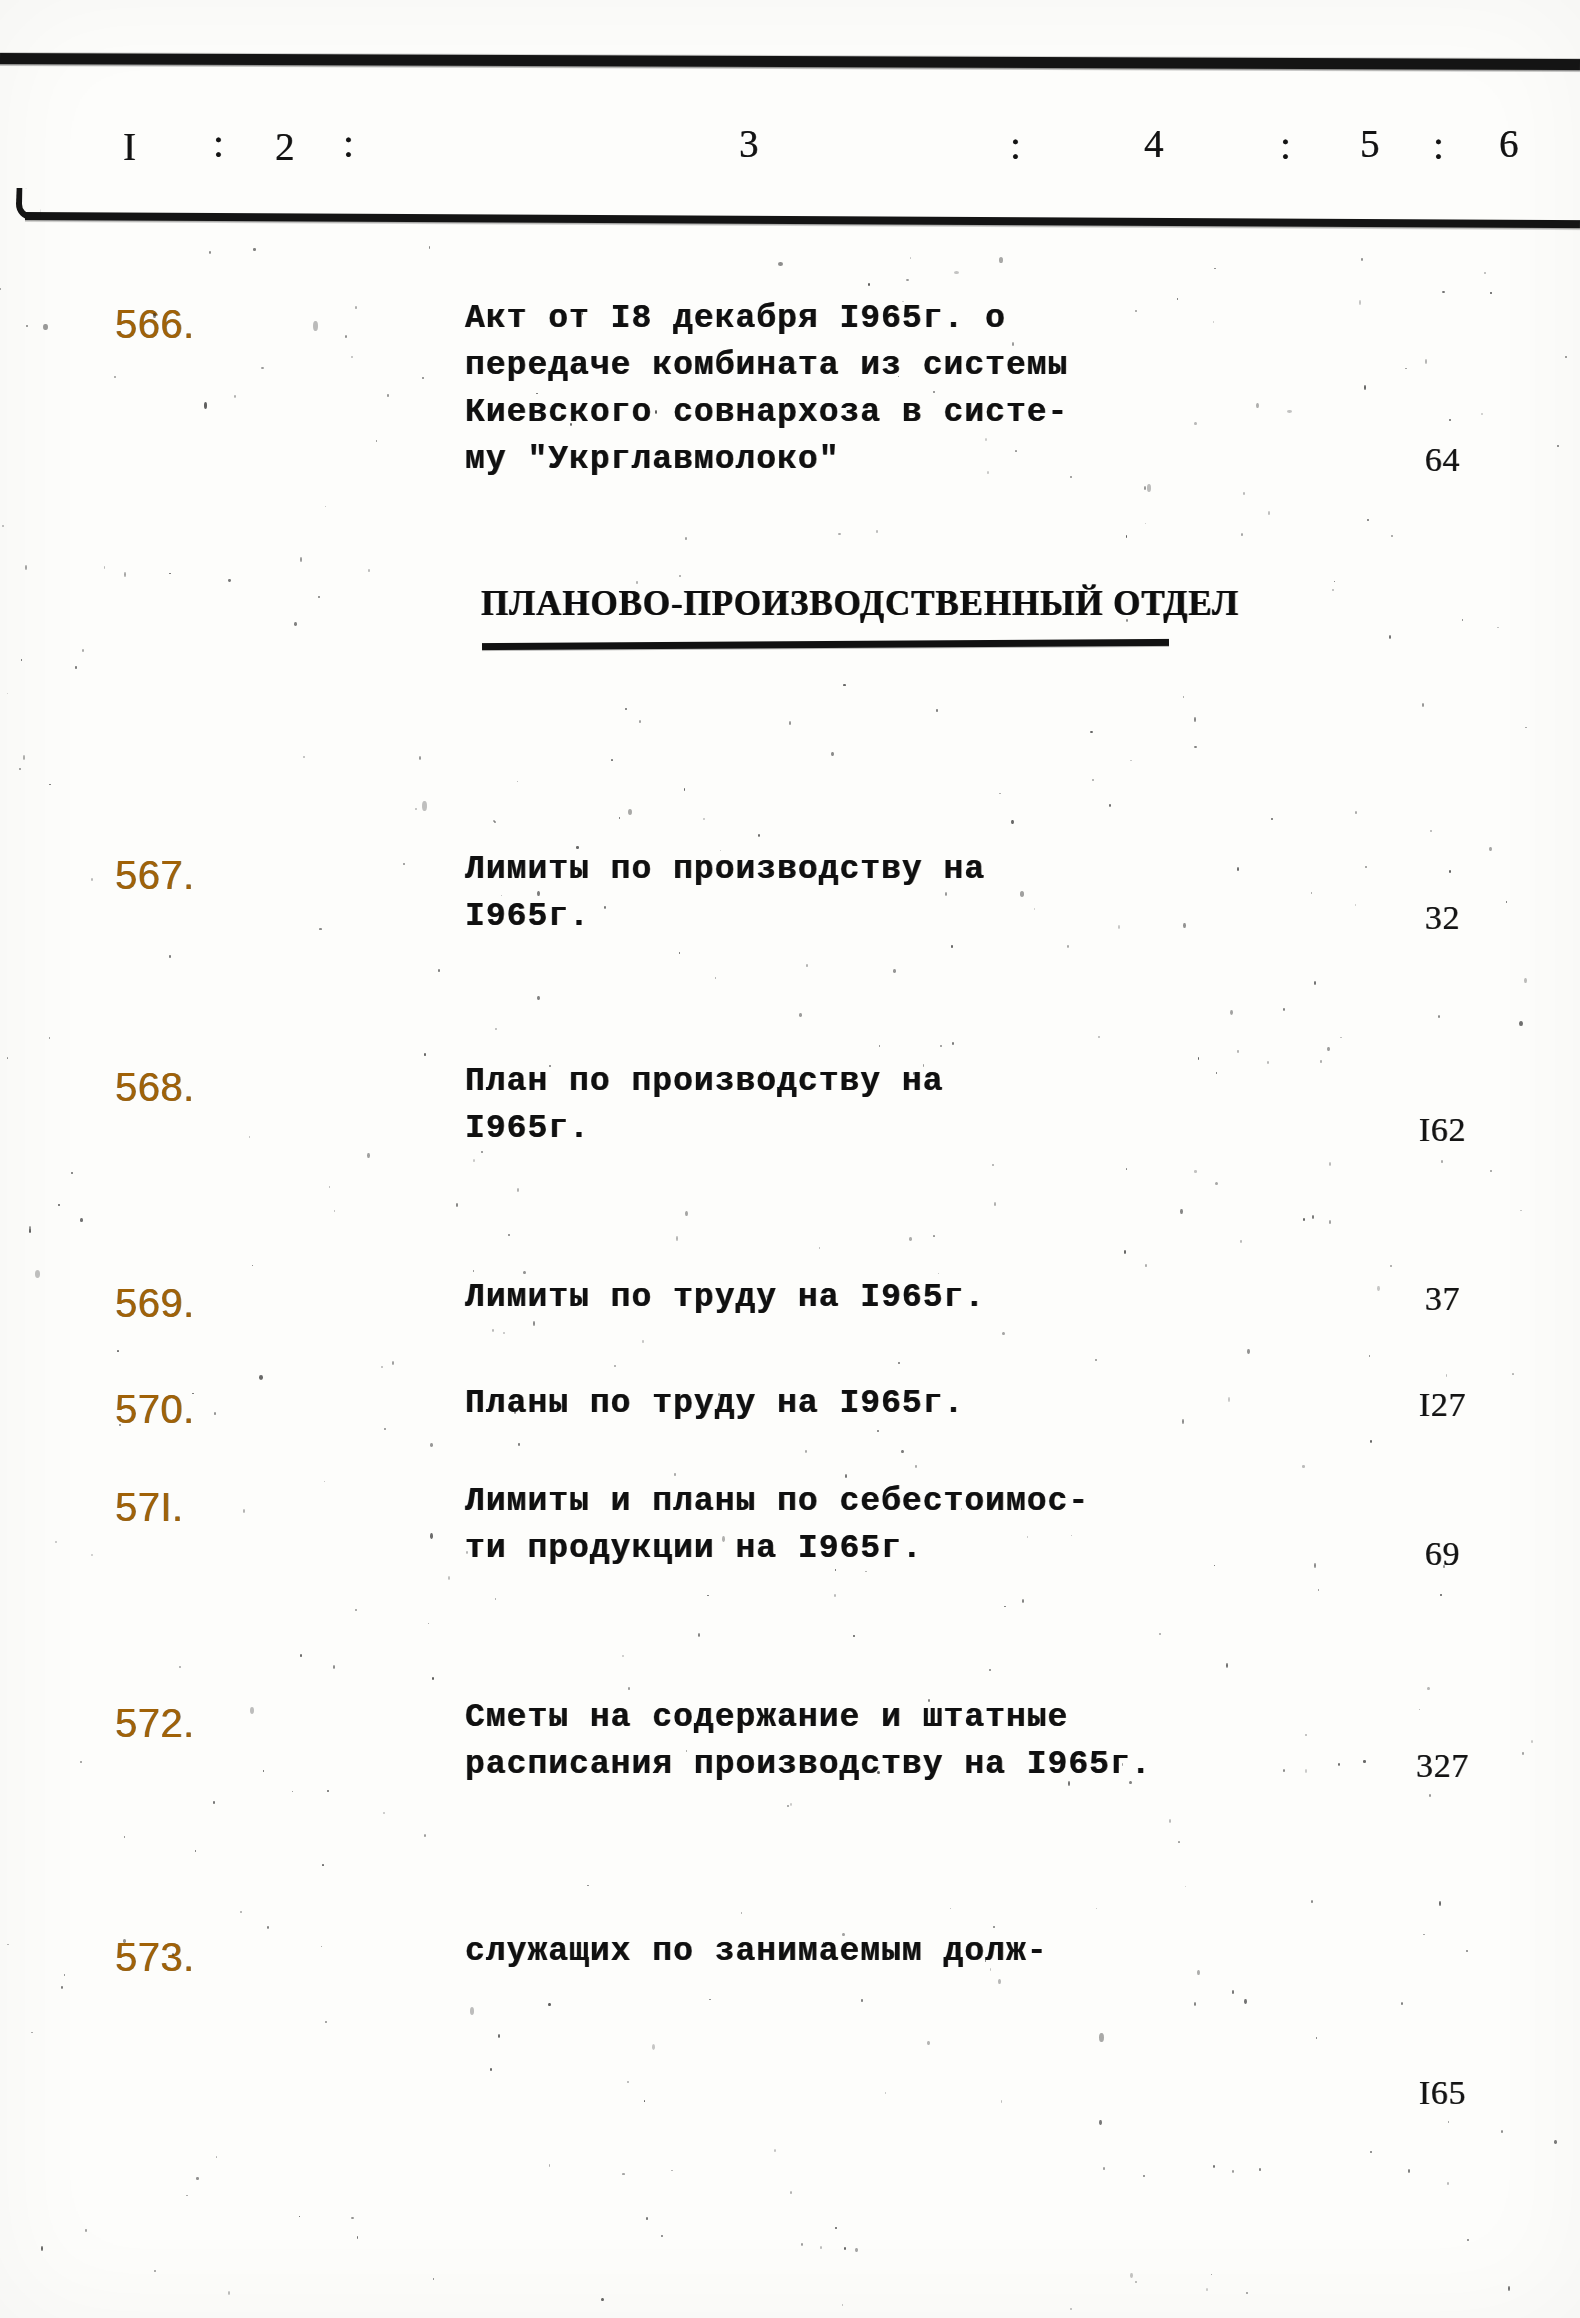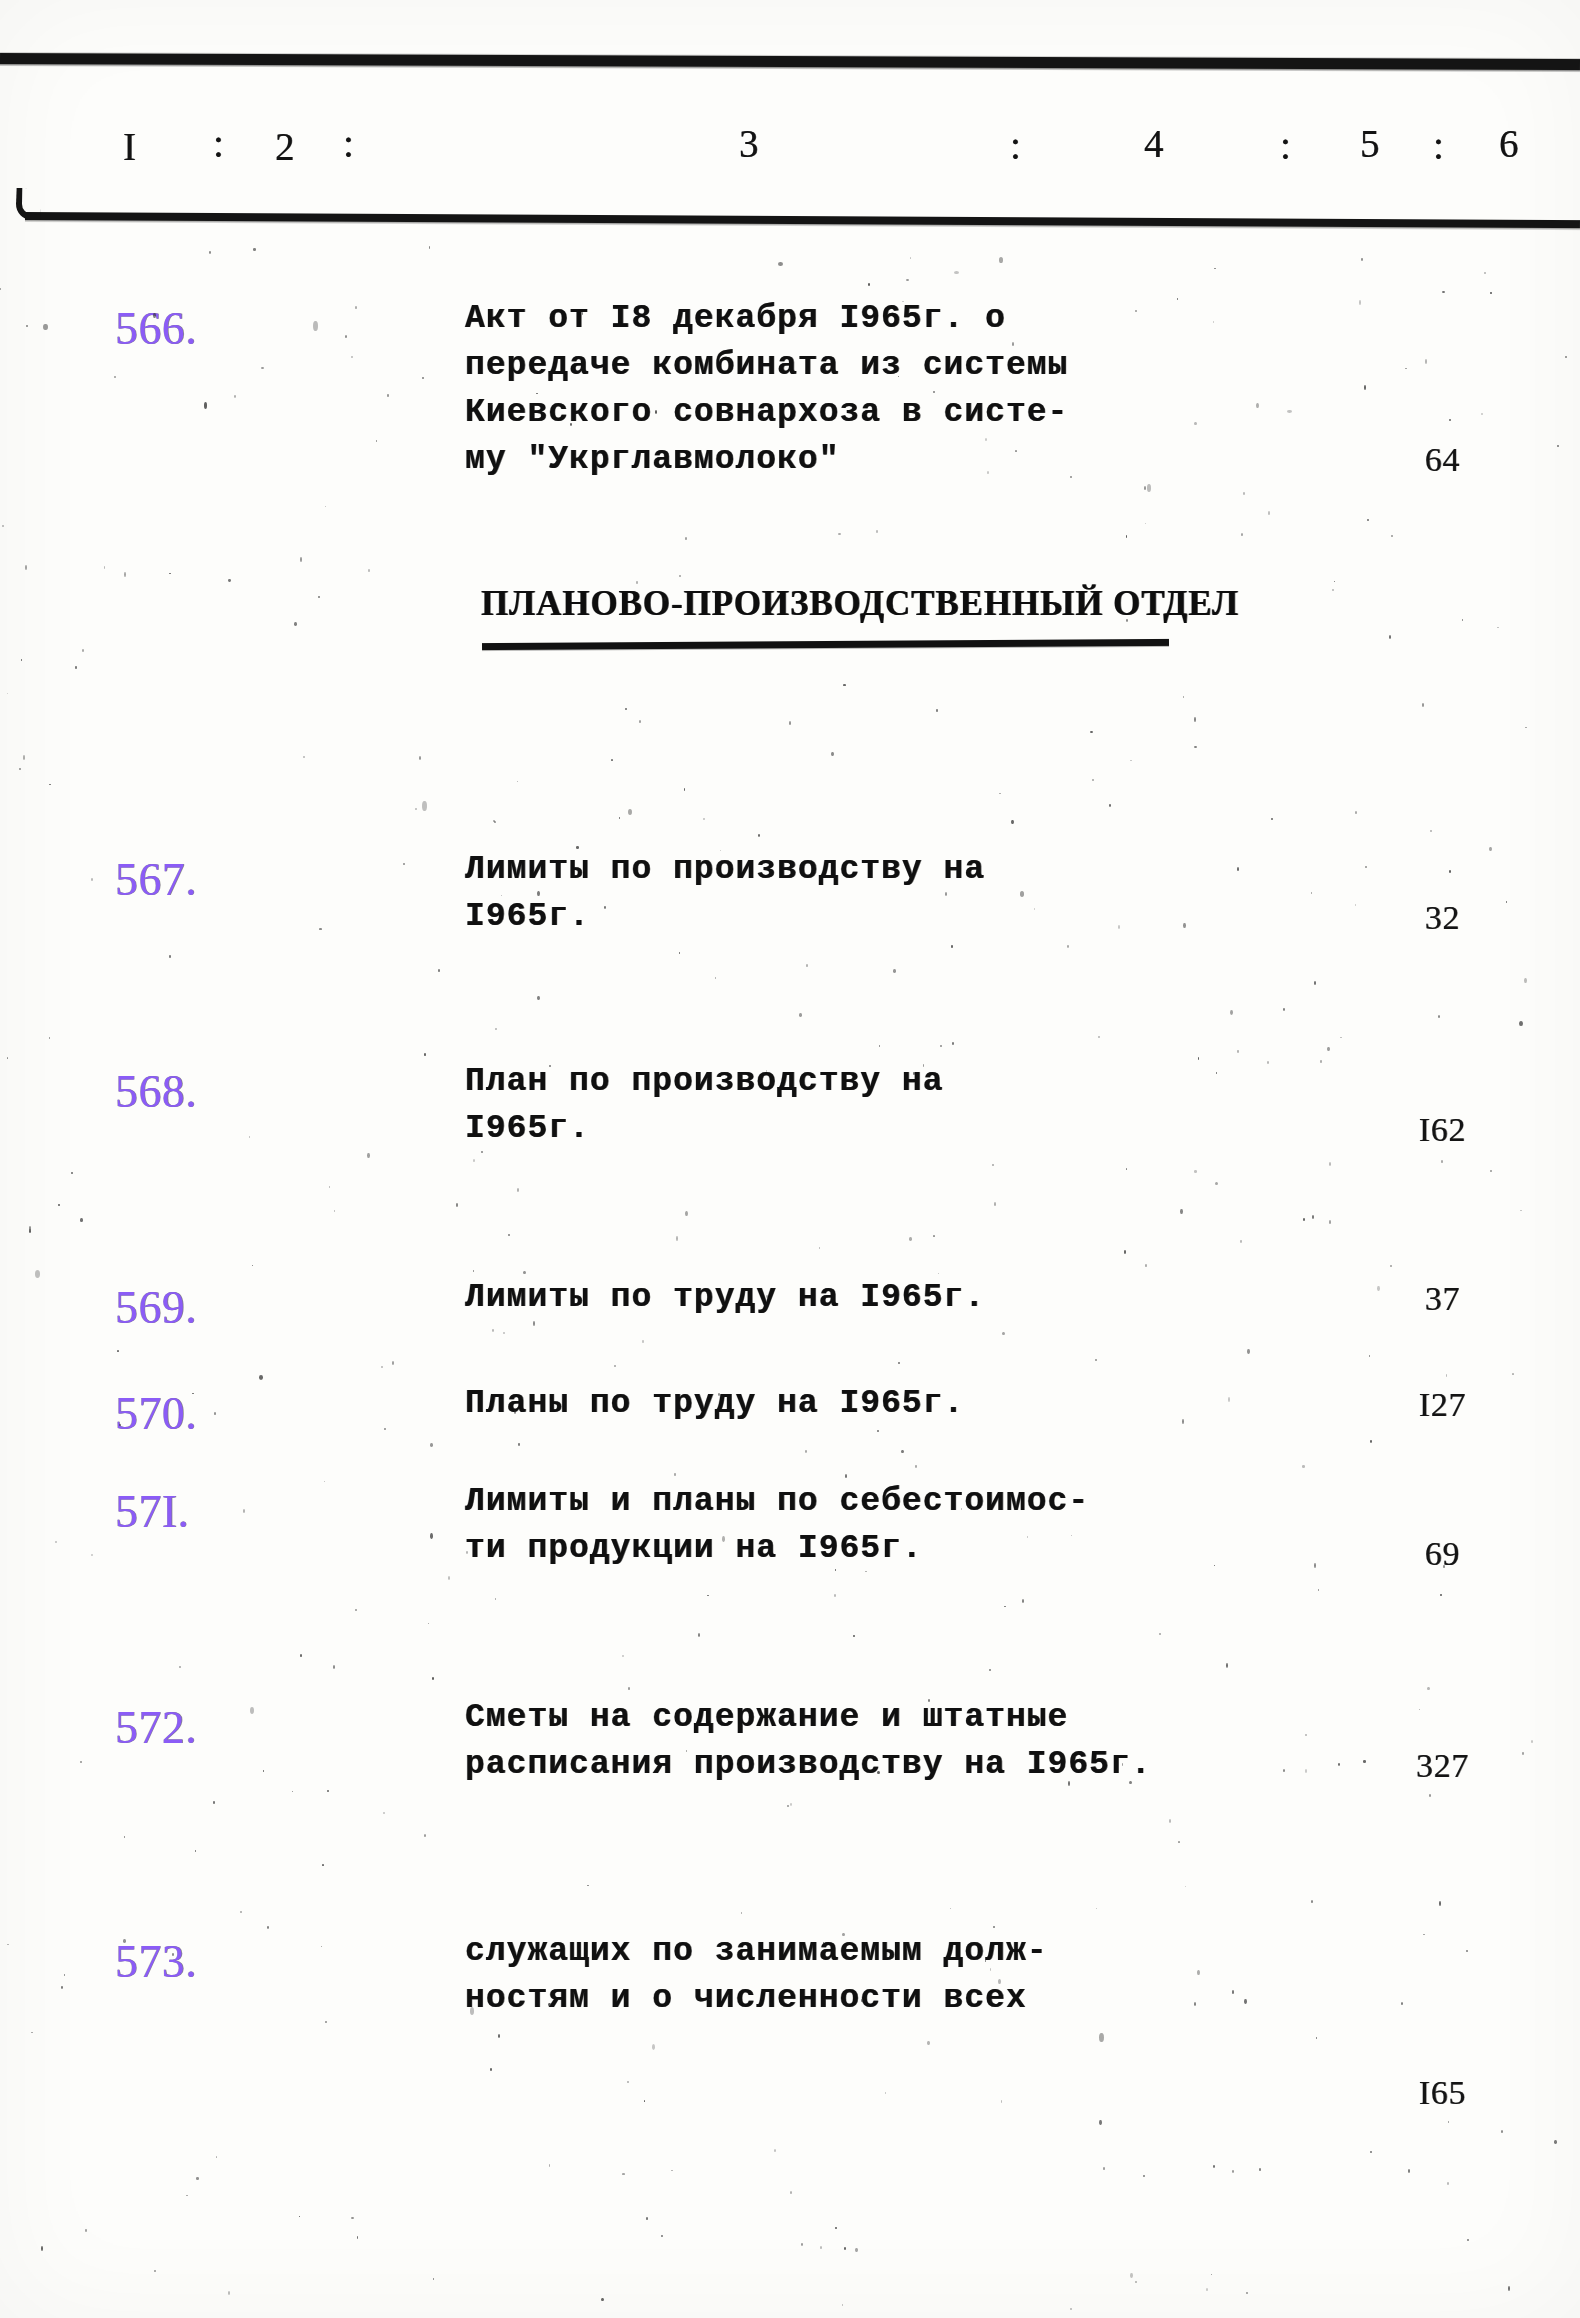--- a/index.html
+++ b/index.html
@@ -107,25 +107,25 @@
 
   .entry {
     position: relative;
     width: 1580px;
   }
 
   .entry-num {
     position: absolute;
     left: 115px;
     width: 168px;
-    font-size: 46px;
+    font-size: 40px;
     line-height: 1.42;
     letter-spacing: 0.4px;
-    color: #8b5cf6;
-    font-family: Liberation Serif, serif;
+    color: #a16207;
+    font-family: Liberation Sans, sans-serif;
     text-shadow: 0.6px 0 0 rgba(20,20,20,.5), -0.4px 0.4px 0 rgba(20,20,20,.3);
     white-space: nowrap;
   }
 
   .entry-title {
     position: absolute;
     left: 465px;
     width: 862px;
     font-size: 33px;
     line-height: 1.42;
@@ -262,21 +262,20 @@
         <div class="entry-title">
           <span class="ln">Сметы на содержание и штатные</span>
           <span class="ln">расписания производству на I965г.</span>
         </div>
         <div class="entry-pages" style="top: 47px; text-align: center;">327</div>
       </div>
       <div class="entry" style="position: absolute; top: 1666px; left: 0px; width: 1580px;">
         <div class="entry-num">573.</div>
         <div class="entry-title">
           <span class="ln">служащих по занимаемым долж-</span>
-          <span class="ln">ностям и о численности всех</span>
         </div>
         <div class="entry-pages" style="top: 140px;">I65</div>
       </div>
     </div>
 
   <div id="speckle-host">
       <div class="speckle" style="width: 2.4px; height: 4.7px; left: 1425px; top: 359px; opacity: 0.34;"></div>
       <div class="speckle" style="width: 1.8px; height: 2.3px; left: 877px; top: 1430px; opacity: 0.63;"></div>
       <div class="speckle" style="width: 1.8px; height: 1.4px; left: 7.3px; top: 1944px; opacity: 0.4;"></div>
       <div class="speckle" style="width: 1.8px; height: 1.3px; left: 536px; top: 393px; opacity: 0.72;"></div>

